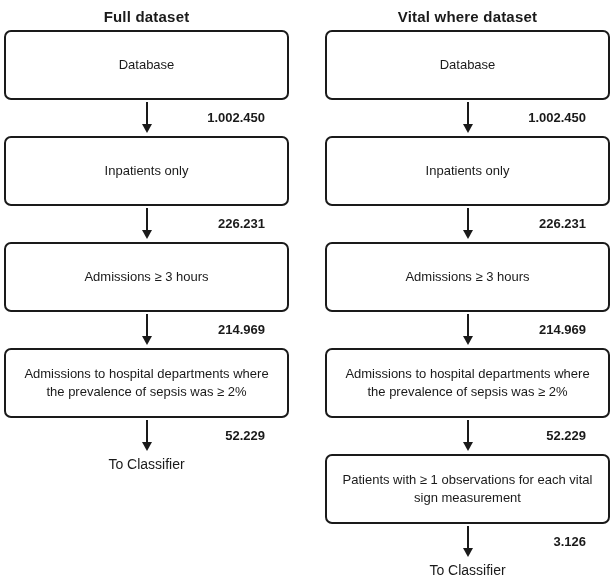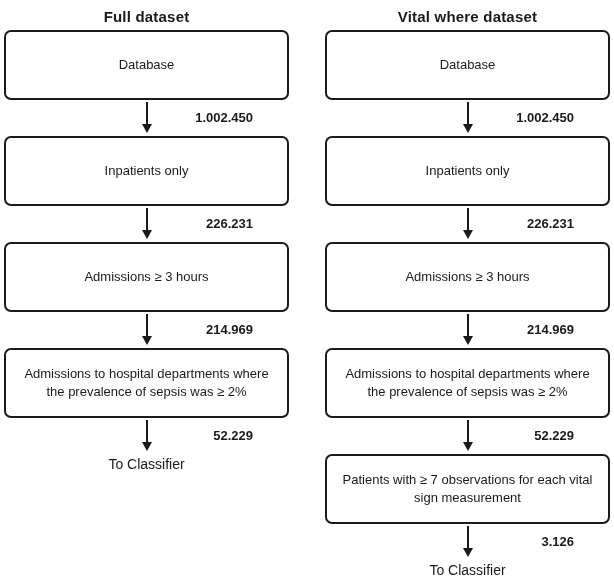--- a/index.html
+++ b/index.html
@@ -66,21 +66,21 @@
     top: 24px;
     margin-left: -5px;
     width: 0;
     height: 0;
     border-left: 5px solid transparent;
     border-right: 5px solid transparent;
     border-top: 9px solid #1a1a1a;
   }
   .arrow-count {
     position: absolute;
-    right: 36px;
+    right: 24px;
     top: 50%;
     transform: translateY(-56%);
     font-size: 13px;
     font-weight: 700;
     white-space: nowrap;
   }
   .terminal-label {
     height: 22px;
     display: flex;
     align-items: flex-start;
@@ -140,21 +140,21 @@
         <div class="arrow-line"></div>
         <div class="arrow-head"></div>
         <div class="arrow-count">214.969</div>
       </div>
       <div class="flow-box">Admissions to hospital departments where the prevalence of sepsis was ≥ 2%</div>
       <div class="arrow-cell">
         <div class="arrow-line"></div>
         <div class="arrow-head"></div>
         <div class="arrow-count">52.229</div>
       </div>
-      <div class="flow-box">Patients with ≥ 7 observations for each vital sign measurement</div>
+      <div class="flow-box">Patients with ≥ 1 observations for each vital sign measurement</div>
       <div class="arrow-cell">
         <div class="arrow-line"></div>
         <div class="arrow-head"></div>
         <div class="arrow-count">3.126</div>
       </div>
       <div class="terminal-label">To Classifier</div>
     </div>
   </div>
 
 </body></html>

